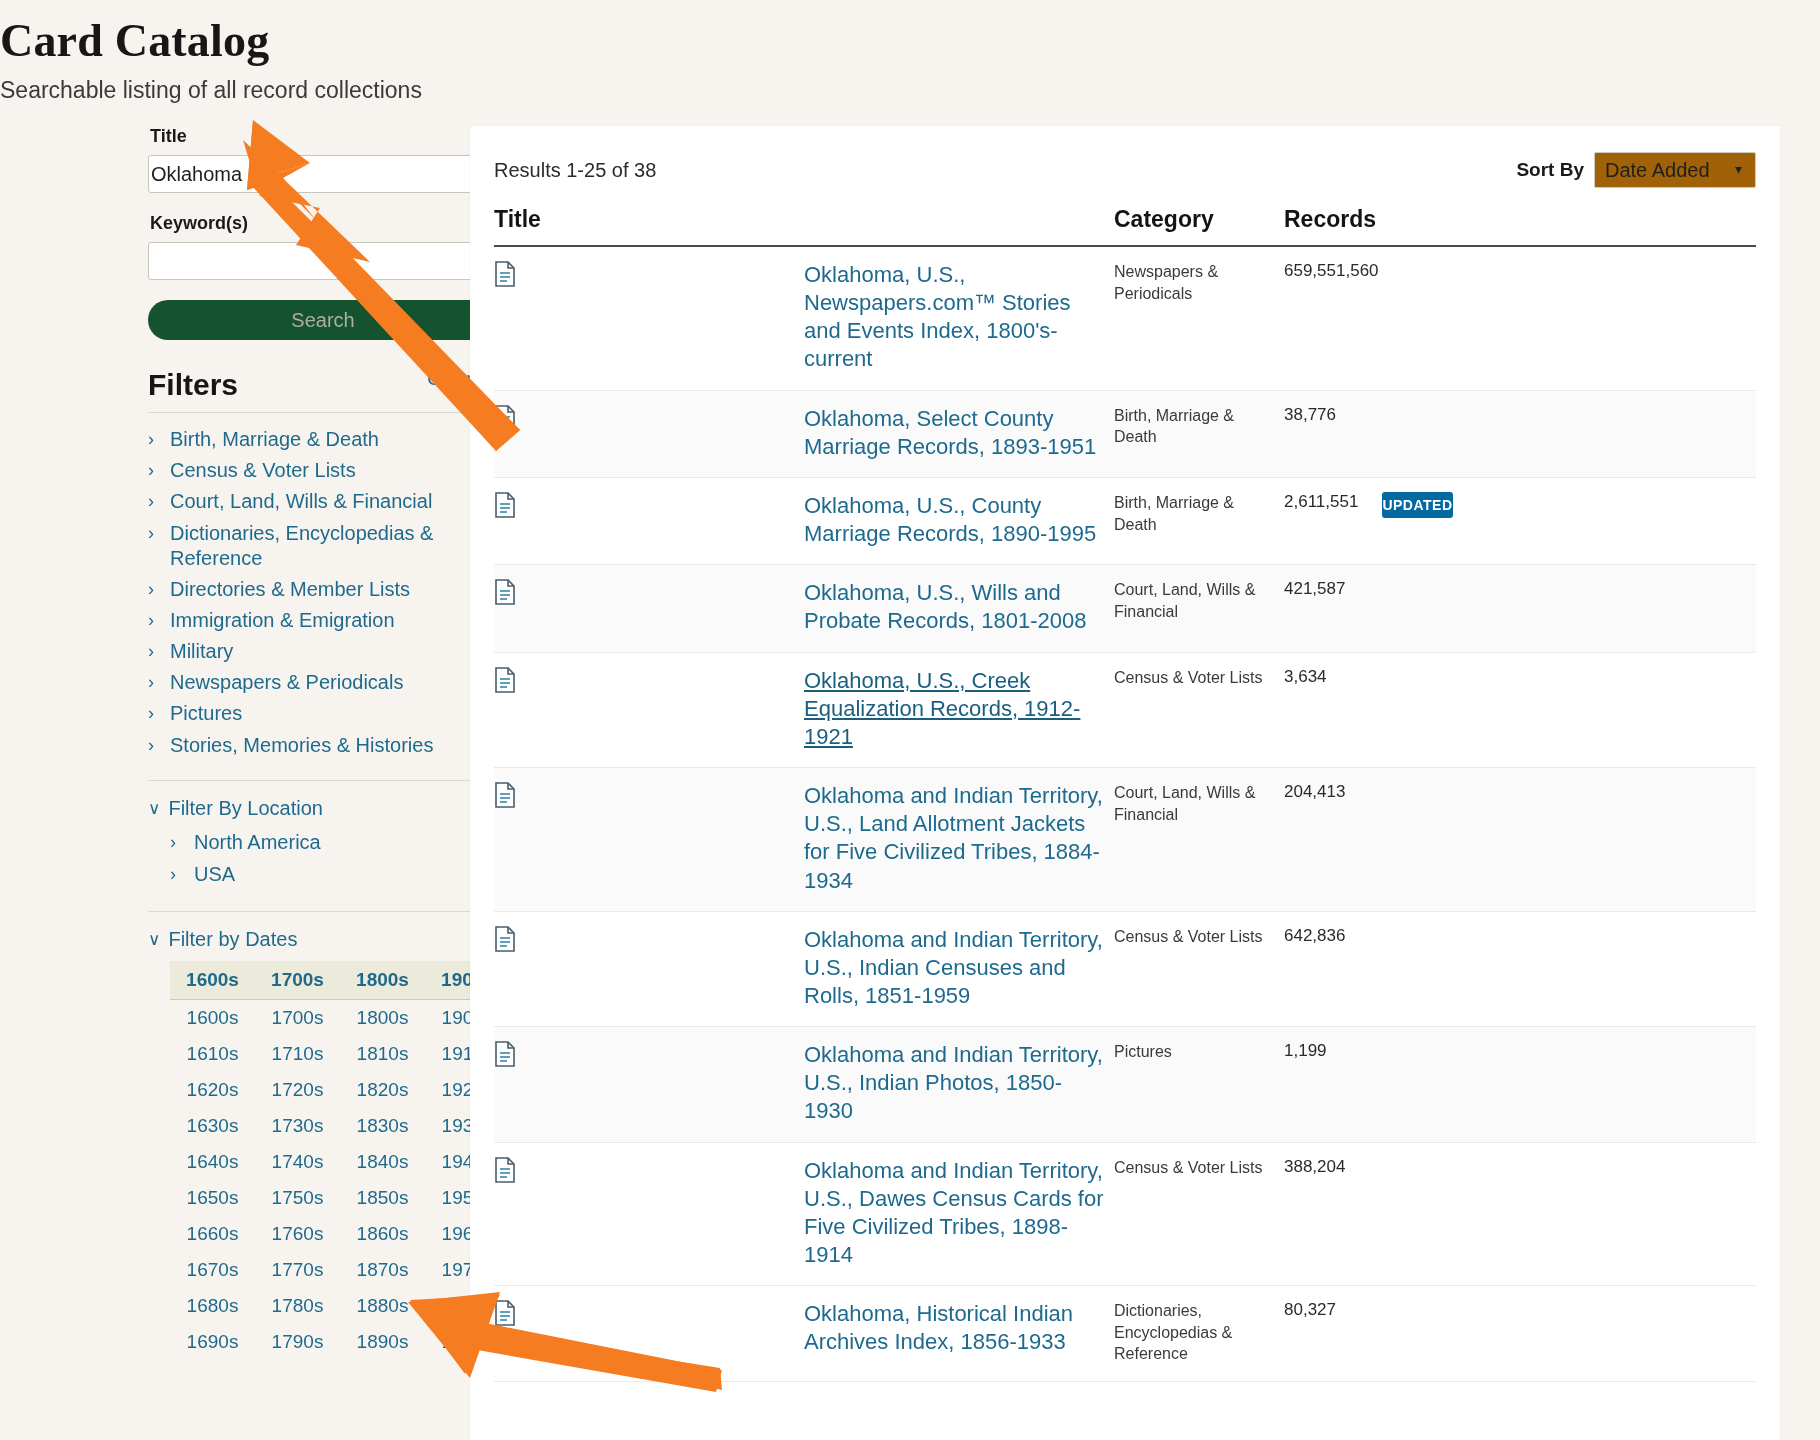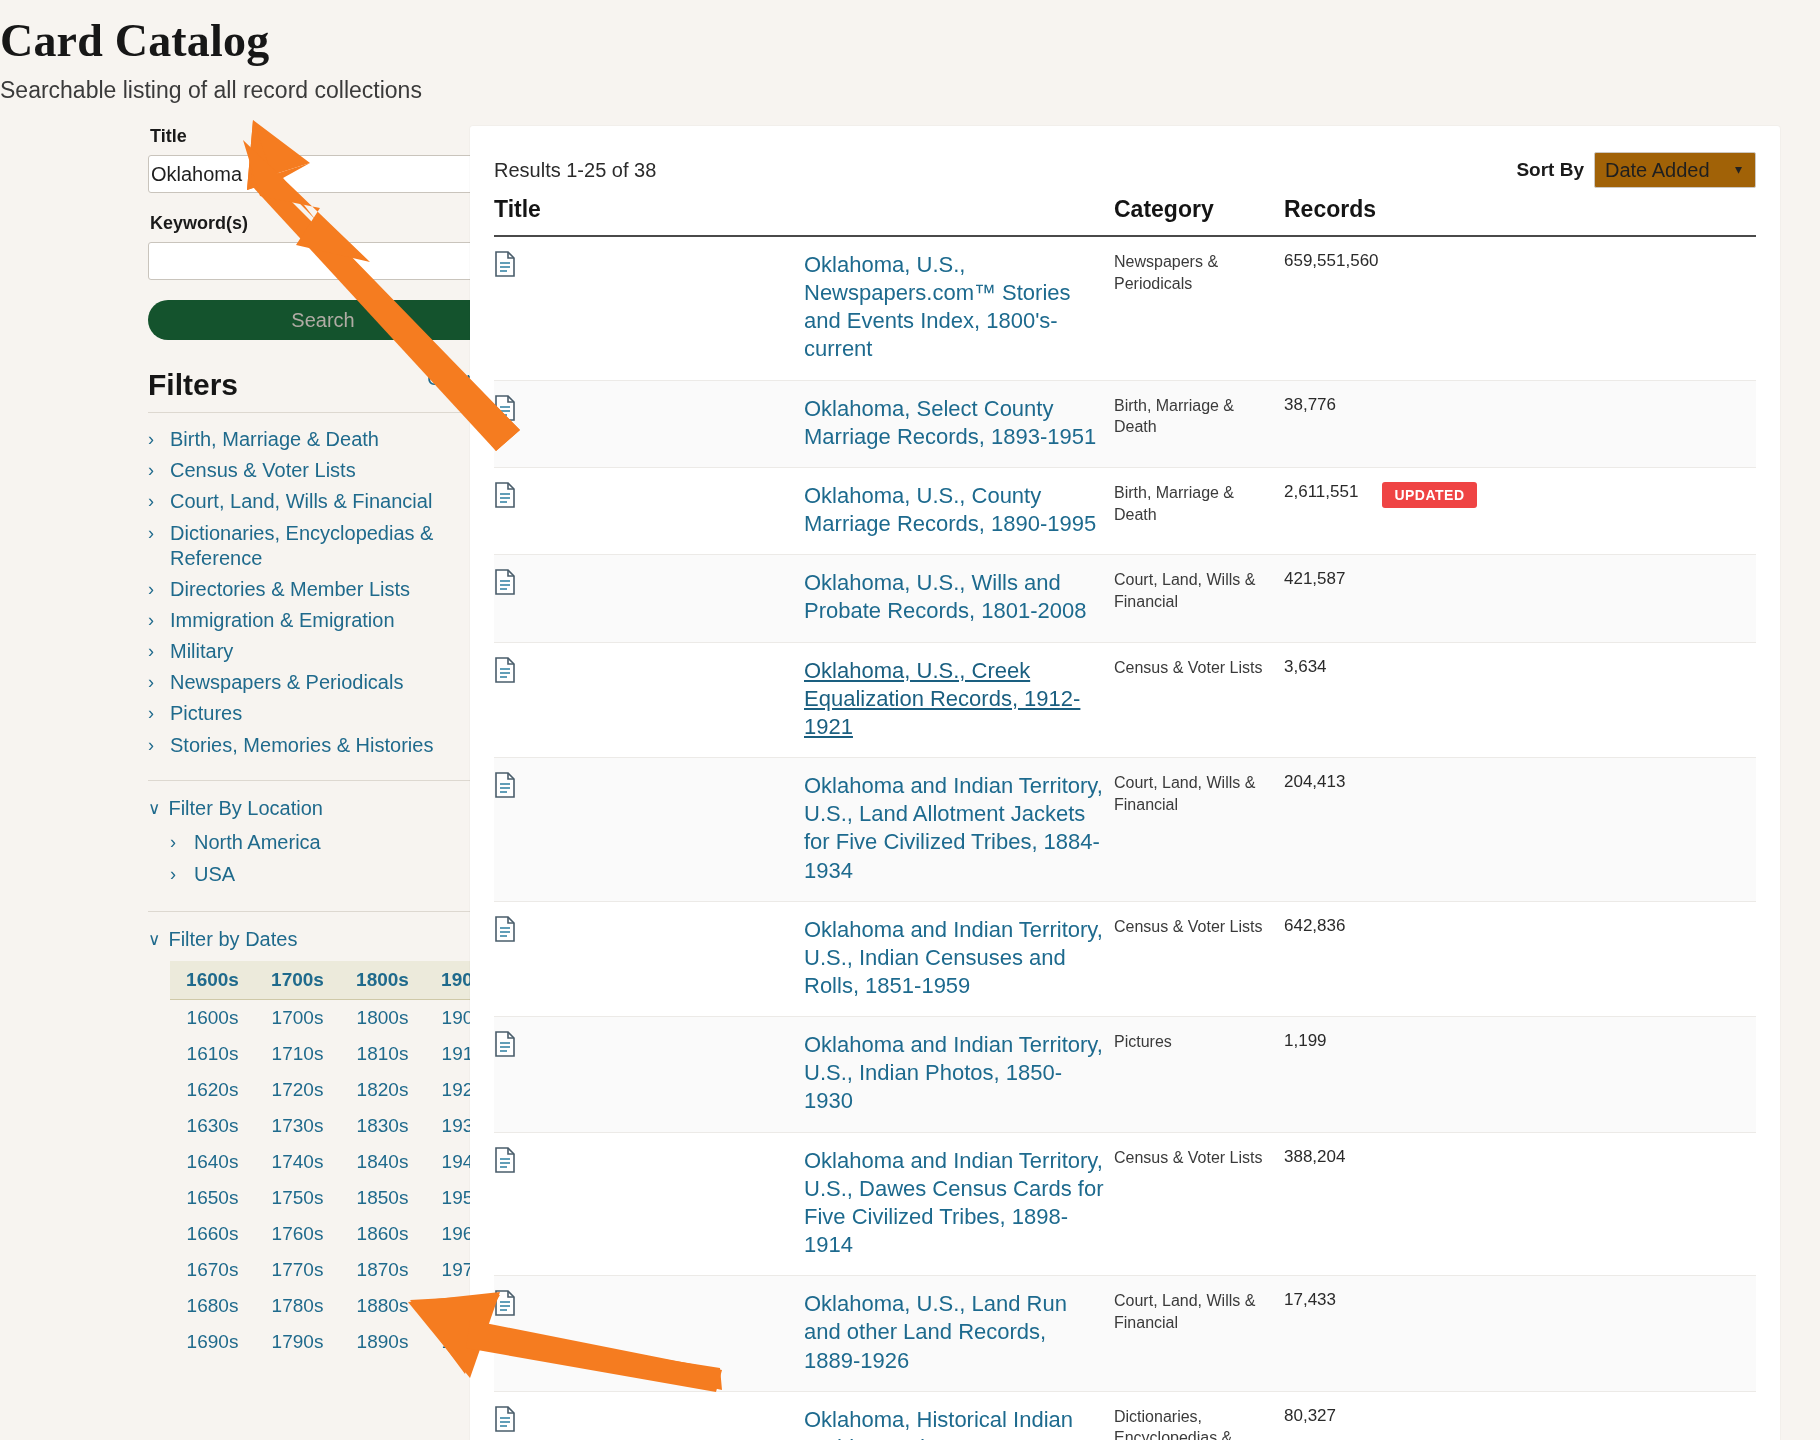--- a/index.html
+++ b/index.html
@@ -107,21 +107,21 @@
     background:#eceadb; border-bottom:1px solid #cfc9a8;
   }
   .date-head div { text-align:center; font-weight:bold; font-size:19px; color:#1f6a8c; padding:8px 0; }
   .date-body { display:grid; grid-template-columns:repeat(4,1fr); }
   .date-body a {
     text-align:center; font-size:19px; color:#1f6a8c;
     text-decoration:none; padding:7px 0; display:block;
   }
 
   
-  .res-top { display:flex; align-items:center; justify-content:space-between; margin-bottom:8px; }
+  .res-top { display:flex; align-items:center; justify-content:space-between; margin-bottom:18px; }
   .res-count { font-size:20px; color:#2b2b2b; }
   .sort-wrap { display:flex; align-items:center; }
   .sort-label { font-weight:bold; font-size:19px; margin-right:10px; color:#1a1a1a; }
   .sort-select {
     appearance:none; -webkit-appearance:none;
     border:1px solid #cdc8c1; background:#a16207;
     font-size:20px; font-family:"Liberation Sans", sans-serif;
     color:#1f1f1f; padding:6px 44px 6px 10px; border-radius:2px;
     position:relative;
   }
@@ -147,23 +147,23 @@
   tr.alt td { background:#fafafa; }
   td.icon-cell { width:40px; padding-left:4px; padding-top:17px; }
   td.title-cell a {
     color:#1d6a8e; font-size:22px; line-height:1.28;
     text-decoration:none;
   }
   td.title-cell a.visited { text-decoration:underline; color:#1a5f80; }
   td.cat-cell { font-size:16px; color:#3a3a3a; line-height:1.35; padding-top:18px; }
   td.rec-cell { font-size:17px; color:#2a2a2a; padding-top:18px; white-space:nowrap; }
   .badge {
-    display:inline-block; background:#ef4444; color:#fff;
+    display:inline-block; background:#0369a1; color:#fff;
     font-size:14px; font-weight:bold; letter-spacing:0.5px;
-    padding:5px 12px; border-radius:3px; margin-left:24px;
+    padding:5px 0; border-radius:3px; margin-left:24px;
     vertical-align:top;
   }
   .doc-icon { display:block; }
 
   
   .arrow-svg { position:absolute; left:0; top:0; pointer-events:none; }
 </style>
 </head>
 <body>
 
@@ -464,34 +464,20 @@
                   <path d="M14 1 v6 h6" fill="none" stroke="#4a5d6b" stroke-width="1.6"></path>
                   <line x1="6" y1="12" x2="16" y2="12" stroke="#2c7ea1" stroke-width="1.5"></line>
                   <line x1="6" y1="16" x2="16" y2="16" stroke="#2c7ea1" stroke-width="1.5"></line>
                   <line x1="6" y1="20" x2="13" y2="20" stroke="#2c7ea1" stroke-width="1.5"></line>
                 </svg>
               </td>
               <td class="title-cell"><a href="#" class="">Oklahoma and Indian Territory, U.S., Dawes Census Cards for Five Civilized Tribes, 1898-1914</a></td>
               <td class="cat-cell">Census &amp; Voter Lists</td>
               <td class="rec-cell"><span>388,204</span></td>
             </tr>
-            <tr class="table-row alt">
-              <td class="icon-cell">
-                <svg class="doc-icon" width="22" height="26" viewBox="0 0 22 26">
-                  <path d="M2 1 h12 l6 6 v18 H2 Z" fill="#ffffff" stroke="#4a5d6b" stroke-width="1.6"></path>
-                  <path d="M14 1 v6 h6" fill="none" stroke="#4a5d6b" stroke-width="1.6"></path>
-                  <line x1="6" y1="12" x2="16" y2="12" stroke="#2c7ea1" stroke-width="1.5"></line>
-                  <line x1="6" y1="16" x2="16" y2="16" stroke="#2c7ea1" stroke-width="1.5"></line>
-                  <line x1="6" y1="20" x2="13" y2="20" stroke="#2c7ea1" stroke-width="1.5"></line>
-                </svg>
-              </td>
-              <td class="title-cell"><a href="#" class="">Oklahoma, U.S., Land Run and other Land Records, 1889-1926</a></td>
-              <td class="cat-cell">Court, Land, Wills &amp; Financial</td>
-              <td class="rec-cell"><span>17,433</span></td>
-            </tr>
             <tr class="table-row">
               <td class="icon-cell">
                 <svg class="doc-icon" width="22" height="26" viewBox="0 0 22 26">
                   <path d="M2 1 h12 l6 6 v18 H2 Z" fill="#ffffff" stroke="#4a5d6b" stroke-width="1.6"></path>
                   <path d="M14 1 v6 h6" fill="none" stroke="#4a5d6b" stroke-width="1.6"></path>
                   <line x1="6" y1="12" x2="16" y2="12" stroke="#2c7ea1" stroke-width="1.5"></line>
                   <line x1="6" y1="16" x2="16" y2="16" stroke="#2c7ea1" stroke-width="1.5"></line>
                   <line x1="6" y1="20" x2="13" y2="20" stroke="#2c7ea1" stroke-width="1.5"></line>
                 </svg>
               </td>

